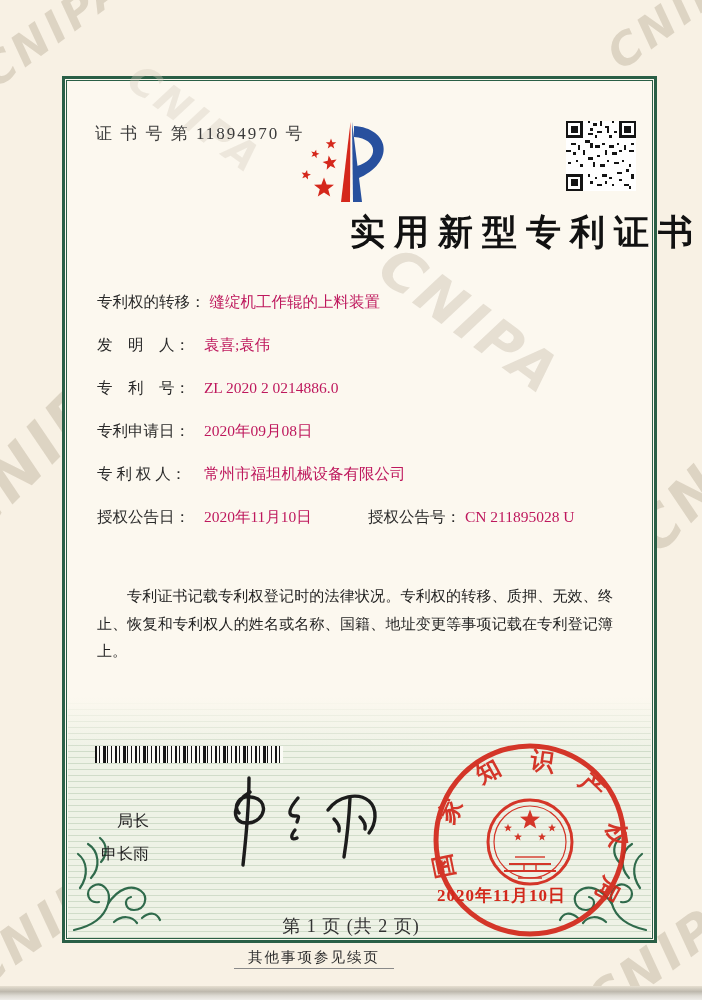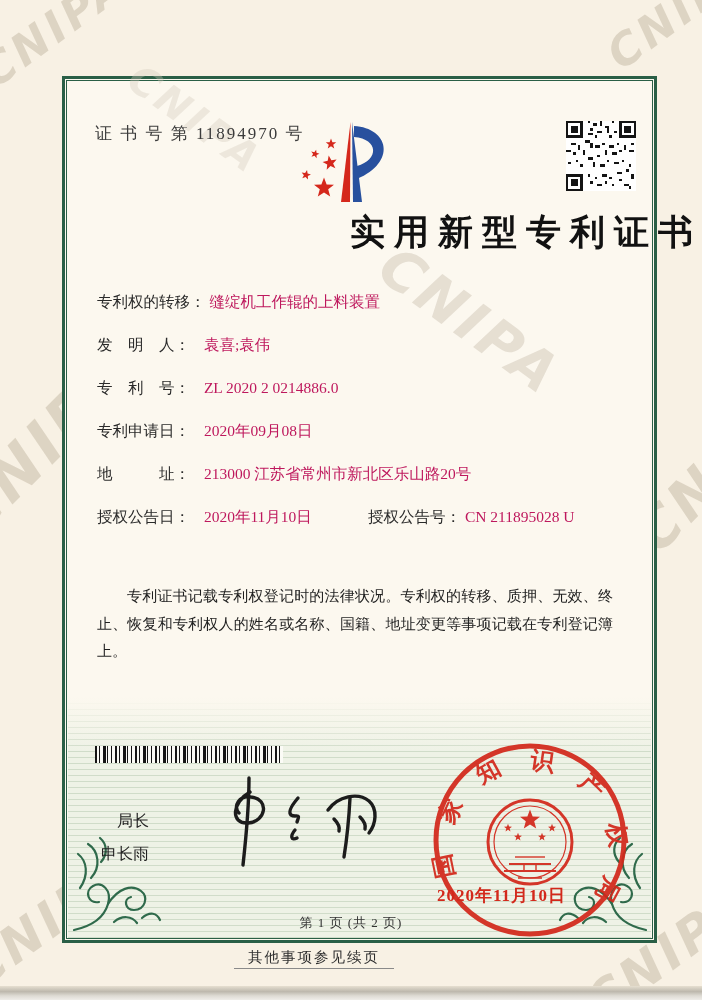--- a/index.html
+++ b/index.html
@@ -66,21 +66,21 @@
       #161616 0 2px,#fbfbf6 2px 4px,#161616 4px 5px,#fbfbf6 5px 8px,
       #161616 8px 11px,#fbfbf6 11px 12px,#161616 12px 13px,#fbfbf6 13px 16px,
       #161616 16px 17px,#fbfbf6 17px 20px);
   }
   .signer{left:101px;top:804px;z-index:4;font-size:16px;line-height:33px;
           font-family:"Liberation Sans","DejaVu Sans",sans-serif;color:#222;text-align:right;}
   .signature{left:192px;top:772px;z-index:4;}
   .seal{left:430px;top:740px;z-index:5;opacity:.93;}
   .seal-date{left:437px;top:884px;z-index:6;font-size:17px;letter-spacing:1px;
              color:#d3281b;font-weight:700;}
-  .page-info{left:0;top:914px;width:702px;text-align:center;font-size:13px;
+  .page-info{left:0;top:914px;width:702px;text-align:center;font-size:18px;
              color:#333;z-index:4;letter-spacing:1px;}
   .footer-note{left:0;top:948px;width:628px;text-align:center;z-index:4;}
   .footer-note span{font-size:14.5px;letter-spacing:2px;color:#2e2e2e;
              border-bottom:1px solid #8a8a8a;padding:0 14px 3px 14px;}
   .page-edge{left:0;top:986px;width:702px;height:14px;z-index:6;
              background:linear-gradient(180deg,#e6dfd0 0,#bdb8ad 40%,#dedbd4 70%,#efede9 100%);}
 </style>
 </head>
 <body>
 
@@ -235,22 +235,22 @@
   </div>
   <div class="frow">
     <span class="lbl">专　利　号：</span>
     <span class="val">ZL 2020 2 0214886.0</span>
   </div>
   <div class="frow">
     <span class="lbl">专利申请日：</span>
     <span class="val">2020年09月08日</span>
   </div>
   <div class="frow">
-    <span class="lbl">地　　　址：</span>
-    <span class="val">213000 江苏省常州市新北区乐山路20号</span>
+    <span class="lbl">专 利 权 人：</span>
+    <span class="val">常州市福坦机械设备有限公司</span>
   </div>
   <div class="frow">
     <span class="lbl">授权公告日：</span>
     <span class="val">2020年11月10日</span>
     <span class="grant-no">
       <span class="lbl" style="min-width:0;">授权公告号：</span>
       <span class="val">CN 211895028 U</span>
     </span>
   </div>
 </div>

